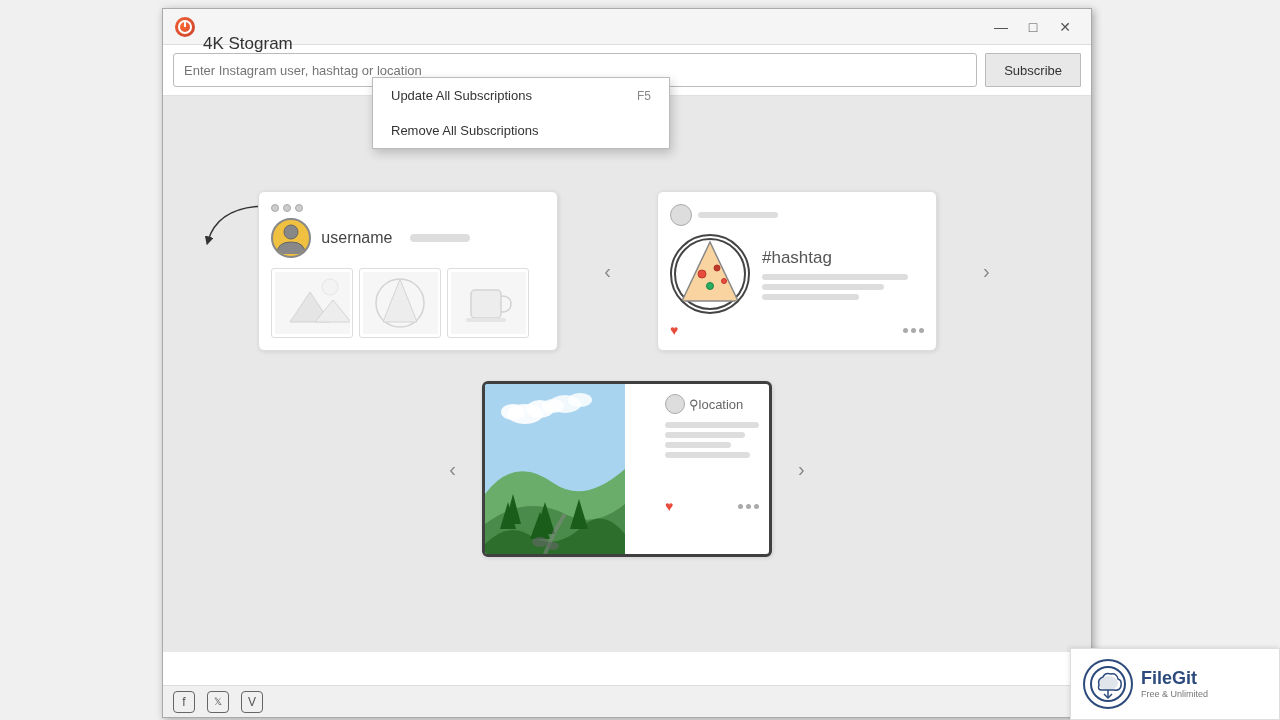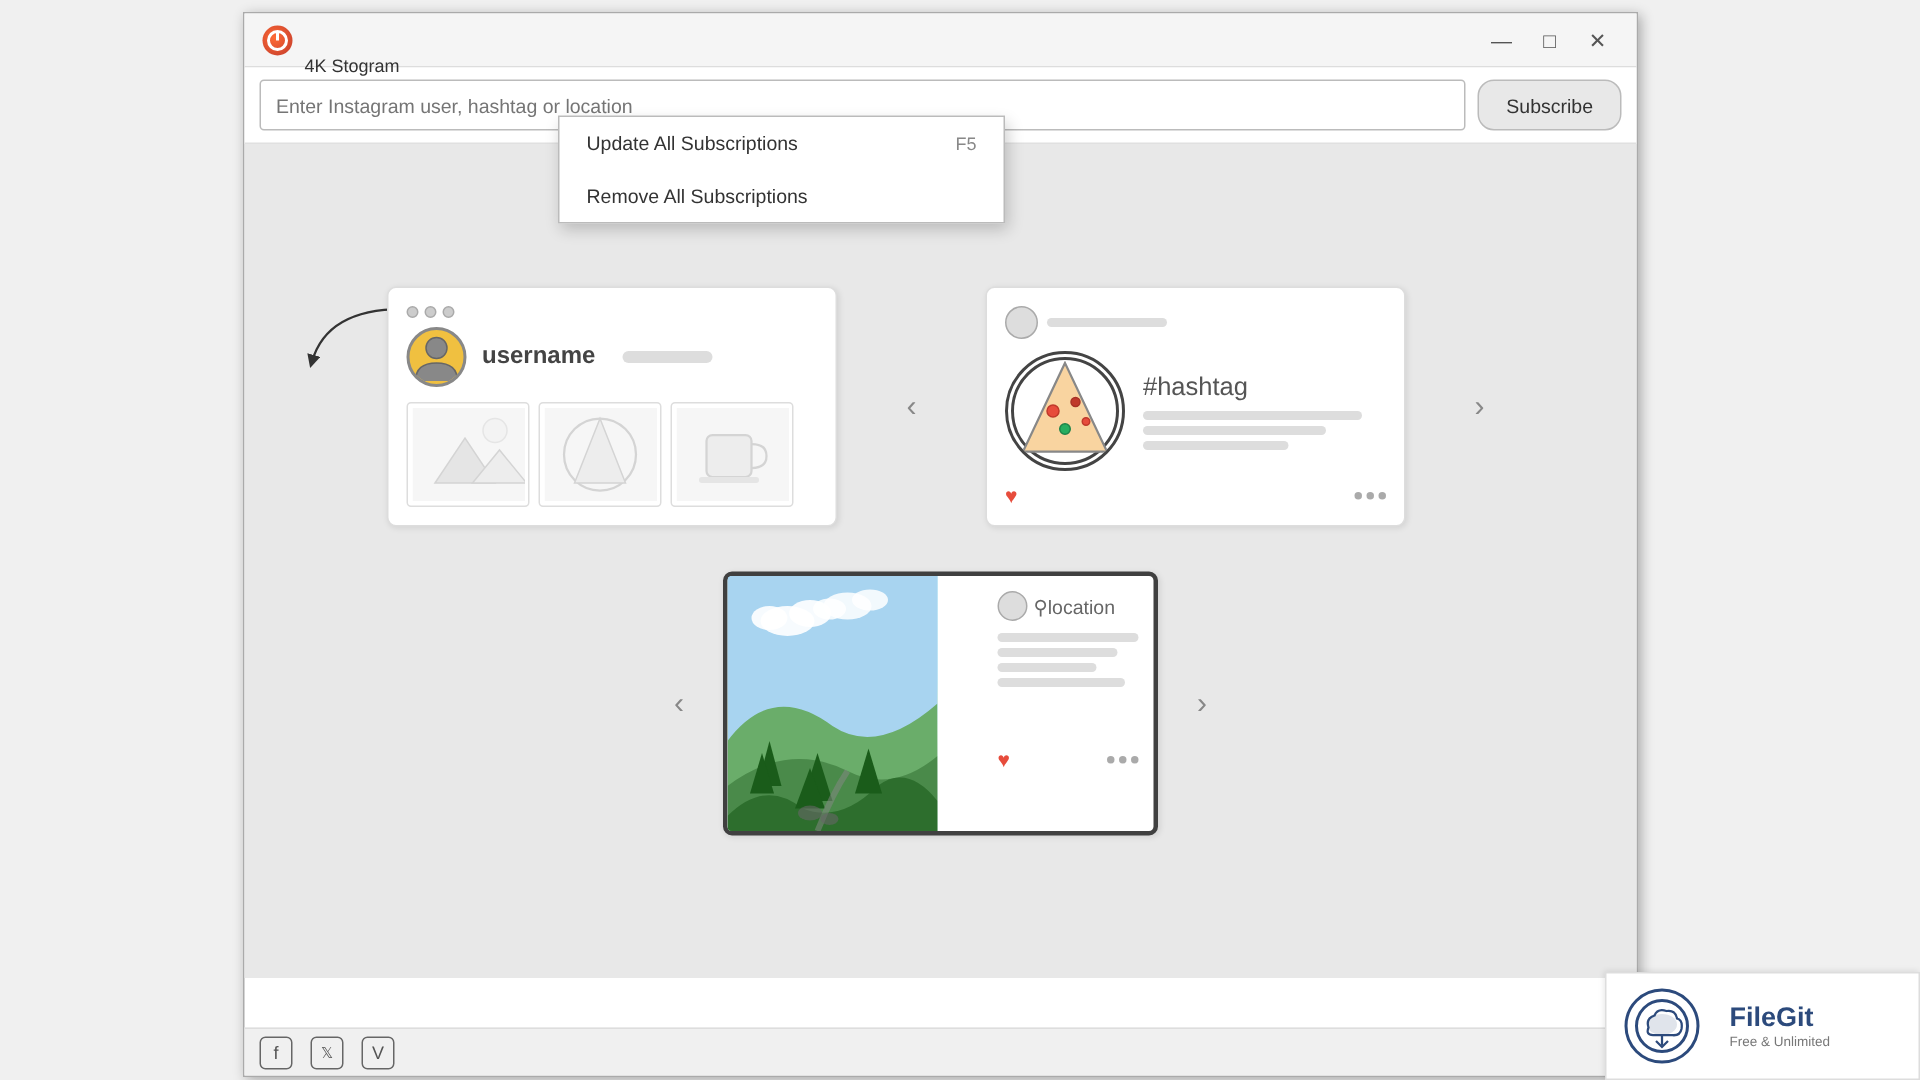--- a/index.html
+++ b/index.html
@@ -41,21 +41,21 @@
       margin-right: 8px;
       border-radius: 50%;
       background: radial-gradient(circle at 40% 40%, #ff6b35, #c0392b);
       display: flex;
       align-items: center;
       justify-content: center;
       flex-shrink: 0;
     }
 
     .titlebar-title {
-      font-size: 12px;
+      font-size: 17px;
       color: #333;
       flex: 1;
       margin-top: 34px;
     }
 
     .titlebar-controls {
       display: flex;
       gap: 4px;
     }
 
@@ -115,21 +115,21 @@
       font-size: 13px;
       color: #999;
       outline: none;
     }
 
     .subscribe-btn {
       height: 34px;
       padding: 0 18px;
       background: #e8e8e8;
       border: 1px solid #bbb;
-      border-radius: 11px;
+      border-radius: 1px;
       font-size: 13px;
       cursor: pointer;
       color: #333;
       white-space: nowrap;
     }
 
     
     .main-content {
       background: #e8e8e8;
       height: calc(100% - 36px - 32px - 52px - 32px);
@@ -185,21 +185,21 @@
       align-items: center;
       justify-content: center;
       border: 2px solid #888;
       flex-shrink: 0;
       overflow: hidden;
     }
 
     .profile-name {
       font-size: 16px;
       color: #444;
-      font-weight: 700;
+      font-weight: 400;
     }
 
     .profile-bar {
       width: 60px;
       height: 8px;
       background: #ddd;
       border-radius: 4px;
       margin-left: 8px;
       display: inline-block;
     }
@@ -451,21 +451,21 @@
     .filegit-badge {
       position: absolute;
       right: 0;
       bottom: 0;
       width: 210px;
       height: 72px;
       background: white;
       border: 1px solid #ddd;
       display: flex;
       align-items: center;
-      gap: 20px;
+      gap: 8px;
       padding: 8px 12px;
       box-shadow: -1px -1px 4px rgba(0,0,0,0.1);
     }
 
     .filegit-logo {
       width: 50px;
       height: 50px;
       border-radius: 50%;
       border: 2px solid #2c4a7c;
       display: flex;

